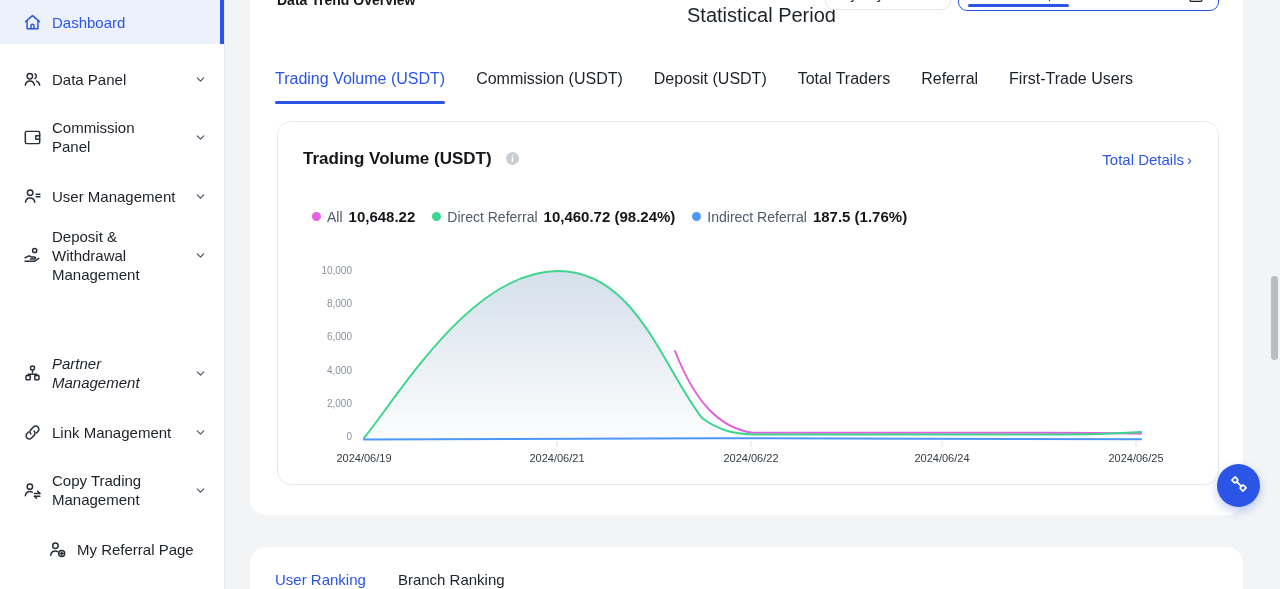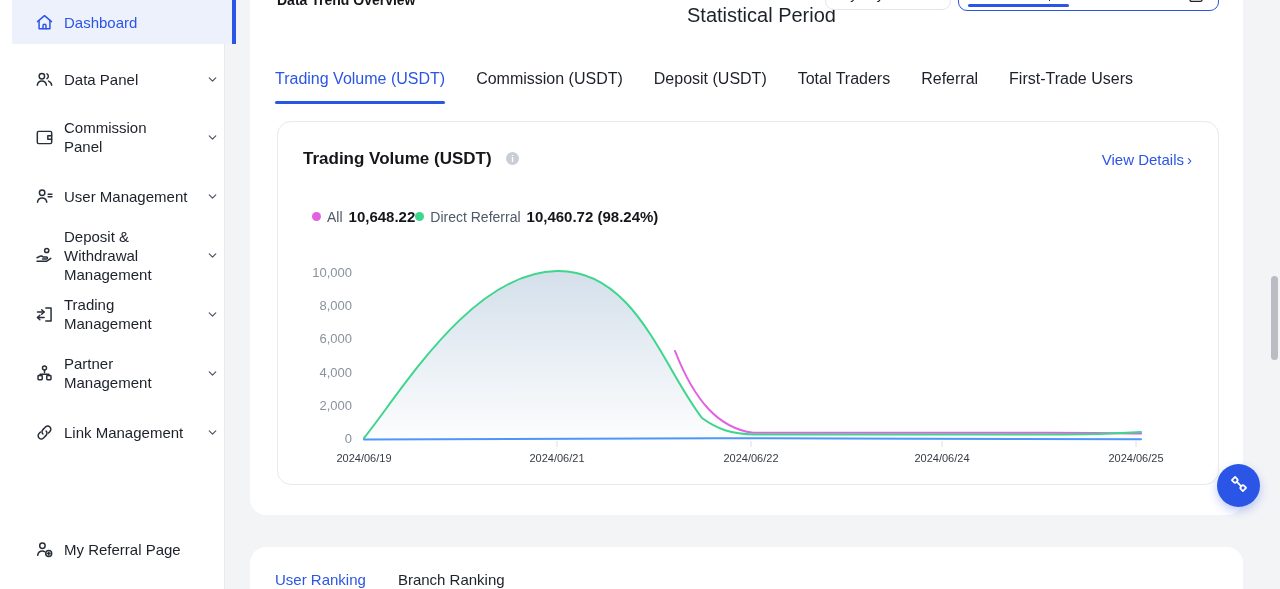--- a/index.html
+++ b/index.html
@@ -2,21 +2,21 @@
 <html><head>
 <meta charset="utf-8">
 <style>
   * { margin:0; padding:0; box-sizing:border-box; }
   html,body { width:1280px; height:589px; overflow:hidden; }
   body { font-family:"Liberation Sans", sans-serif; color:#1d2129; background:#fff; }
   #page { position:relative; width:1280px; height:589px; overflow:hidden; background:#f3f4f6; }
 
   
   #sidebar { position:absolute; left:0; top:0; width:225px; height:589px; background:#fff; border-right:1px solid #e8eaed; z-index:5; }
-  .side-item { position:absolute; left:12px; width:224px; display:flex; align-items:center; cursor:pointer; }
+  .side-item { position:absolute; left:0; width:224px; display:flex; align-items:center; cursor:pointer; }
   .side-item .s-icon { position:absolute; left:21px; width:22px; height:22px; display:flex; align-items:center; justify-content:center; color:#272e38; }
   .side-item .s-label { position:absolute; left:52px; width:124px; font-size:15px; line-height:19px; color:#1d2129; }
   .side-item .s-chev { position:absolute; right:16px; width:14px; height:14px; color:#4e5969; display:flex; align-items:center; }
   .side-item.active { background:#edf1fc; }
   .side-item.active::after { content:""; position:absolute; right:0; top:0; bottom:0; width:4px; background:#2b55e6; }
   .side-item.active .s-label, .side-item.active .s-icon { color:#2b55e6; }
   .s-icon svg, .s-chev svg { display:block; }
 
   
   #panel1 { position:absolute; left:250px; top:-20px; width:993px; height:535px; background:#fff; border-radius:16px; z-index:1; }
@@ -41,28 +41,28 @@
   .tab.active { color:#2b55e6; }
   .tab.active::after { content:""; position:absolute; left:0; right:0; bottom:8px; height:3px; border-radius:2px; background:#2b55e6; }
 
   
   #chart-card { position:absolute; left:27px; top:141px; width:942px; height:364px; border:1px solid #e7e9ee; border-radius:14px; background:#fff; }
   #card-title { position:absolute; left:25px; top:27px; font-size:17px; font-weight:700; color:#14161a; }
   #info-icon { position:absolute; left:228px; top:30px; width:13px; height:13px; border-radius:50%; background:#c9cdd4; color:#fff; font-size:9px; font-weight:700; display:flex; align-items:center; justify-content:center; font-style:normal; }
   #view-details { position:absolute; right:26px; top:29px; font-size:15px; color:#2b55e6; cursor:pointer; display:flex; align-items:center; gap:3px; }
   #view-details .vd-chev { font-size:15px; }
 
-  #legend { position:absolute; left:34px; top:86px; display:flex; }
+  #legend { position:absolute; left:34px; top:86px; display:flex; gap:17px; }
   .lg-item { display:flex; align-items:center; gap:6px; }
   .lg-dot { width:9px; height:9px; border-radius:50%; }
   .lg-name { font-size:14px; color:#4e5969; }
   .lg-val { font-size:15px; font-weight:700; color:#14161a; }
 
   #chart { position:absolute; left:79px; top:134px; width:800px; height:200px; }
-  .ytick { position:absolute; right:866px; width:70px; text-align:right; font-size:13px; color:#8a919d; }
+  .ytick { position:absolute; right:866px; width:70px; text-align:right; font-size:10px; color:#8a919d; }
   .xlab { position:absolute; top:330px; width:90px; text-align:center; font-size:11px; color:#363c44; }
 
   
   #bottom-tabs { position:absolute; left:25px; top:24px; display:flex; gap:32px; }
   .btab { font-size:15px; color:#1d2129; cursor:pointer; }
   .btab.active { color:#2b55e6; }
 
   
   #fab { position:absolute; left:1217px; top:464px; width:43px; height:43px; border-radius:50%; background:#2b55e6; z-index:9; display:flex; align-items:center; justify-content:center; box-shadow:0 4px 10px rgba(43,85,230,.3); cursor:pointer; }
   #scroll-thumb { position:absolute; left:1271px; top:276px; width:7px; height:84px; background:#b9bdc3; border-radius:4px; z-index:9; }
@@ -137,38 +137,21 @@
             <path d="M3.5 18.6h10.7l5-3.4"></path>
           </svg>
         </span>
         <span class="s-label">Deposit &amp; Withdrawal Management</span>
         <span class="s-chev">
           <svg width="13" height="13" viewBox="0 0 24 24" fill="none" stroke="currentColor" stroke-width="2.3" stroke-linecap="round" stroke-linejoin="round">
             <polyline points="6 9 12 15 18 9"></polyline>
           </svg>
         </span>
       </div>
-      <div class="side-item" style="top: 292px; height: 44px;">
-        <span class="s-icon">
-          <svg width="21" height="21" viewBox="0 0 24 24" fill="none" stroke="currentColor" stroke-width="1.7" stroke-linecap="round" stroke-linejoin="round">
-            <path d="M13.5 4.5h6v15h-6"></path>
-            <path d="M4 9.2h7.5"></path>
-            <path d="M8.8 6.6l2.7 2.6-2.7 2.6"></path>
-            <path d="M11.5 15.4H4"></path>
-            <path d="M6.7 12.8 4 15.4l2.7 2.6"></path>
-          </svg>
-        </span>
-        <span class="s-label">Trading Management</span>
-        <span class="s-chev">
-          <svg width="13" height="13" viewBox="0 0 24 24" fill="none" stroke="currentColor" stroke-width="2.3" stroke-linecap="round" stroke-linejoin="round">
-            <polyline points="6 9 12 15 18 9"></polyline>
-          </svg>
-        </span>
-      </div>
-      <div class="side-item" style="top: 351px; height: 44px;">
+      <div class="side-item" style="top: 351px; height: 44px; font-style: italic;">
         <span class="s-icon">
           <svg width="21" height="21" viewBox="0 0 24 24" fill="none" stroke="currentColor" stroke-width="1.7" stroke-linecap="round" stroke-linejoin="round">
             <circle cx="12" cy="5.8" r="2.3"></circle>
             <path d="M12 8.1v3.1"></path>
             <path d="M7 14.4v-1.6h10v1.6"></path>
             <rect x="4.6" y="14.4" width="4.8" height="4.8" rx="0.8"></rect>
             <rect x="14.6" y="14.4" width="4.8" height="4.8" rx="0.8"></rect>
           </svg>
         </span>
         <span class="s-label">Partner Management</span>
@@ -185,21 +168,39 @@
             <path d="M13.8 10.2a3.6 3.6 0 0 1 0 5.1l-2.9 2.9a3.6 3.6 0 0 1-5.1-5.1l1.6-1.6"></path>
           </svg>
         </span>
         <span class="s-label">Link Management</span>
         <span class="s-chev">
           <svg width="13" height="13" viewBox="0 0 24 24" fill="none" stroke="currentColor" stroke-width="2.3" stroke-linecap="round" stroke-linejoin="round">
             <polyline points="6 9 12 15 18 9"></polyline>
           </svg>
         </span>
       </div>
-      <div class="side-item" style="top: 527px; height: 44px;">
+      <div class="side-item" style="top: 468px; height: 44px;">
+        <span class="s-icon">
+          <svg width="21" height="21" viewBox="0 0 24 24" fill="none" stroke="currentColor" stroke-width="1.7" stroke-linecap="round" stroke-linejoin="round">
+            <circle cx="9" cy="7.6" r="3.1"></circle>
+            <path d="M3.8 18c.4-2.9 2.6-4.9 5.2-4.9 1 0 1.9.3 2.7.8"></path>
+            <path d="M14.2 15.3h6.2"></path>
+            <path d="M18 13l2.4 2.3"></path>
+            <path d="M20.4 18.6h-6.2"></path>
+            <path d="M16.6 20.9l-2.4-2.3"></path>
+          </svg>
+        </span>
+        <span class="s-label">Copy Trading Management</span>
+        <span class="s-chev">
+          <svg width="13" height="13" viewBox="0 0 24 24" fill="none" stroke="currentColor" stroke-width="2.3" stroke-linecap="round" stroke-linejoin="round">
+            <polyline points="6 9 12 15 18 9"></polyline>
+          </svg>
+        </span>
+      </div>
+      <div class="side-item" style="top: 527px; height: 44px; margin-left: 25px;">
         <span class="s-icon">
           <svg width="21" height="21" viewBox="0 0 24 24" fill="none" stroke="currentColor" stroke-width="1.7" stroke-linecap="round" stroke-linejoin="round">
             <circle cx="9.6" cy="7.8" r="3.1"></circle>
             <path d="M4.2 18.7c.4-2.9 2.6-4.9 5.4-4.9.9 0 1.8.2 2.5.6"></path>
             <circle cx="16.8" cy="16.6" r="3.4"></circle>
             <path d="M16.8 15v3.2"></path>
             <path d="M15.2 16.6h3.2"></path>
           </svg>
         </span>
         <span class="s-label">My Referral Page</span>
@@ -240,34 +241,39 @@
         <span class="tab">Deposit (USDT)</span>
         <span class="tab">Total Traders</span>
         <span class="tab">Referral</span>
         <span class="tab">First-Trade Users</span>
       </div>
 
     <div id="chart-card">
       <div id="card-title">Trading Volume (USDT)</div>
       <i id="info-icon">i</i>
       <div id="view-details">
-        <span>View Details</span>
+        <span>Total Details</span>
         <span class="vd-chev">›</span>
       </div>
 
       <div id="legend">
           <span class="lg-item">
             <span class="lg-dot" style="background: rgb(225, 97, 225);"></span>
             <span class="lg-name">All</span>
             <span class="lg-val">10,648.22</span>
           </span>
           <span class="lg-item">
             <span class="lg-dot" style="background: rgb(61, 214, 140);"></span>
             <span class="lg-name">Direct Referral</span>
             <span class="lg-val">10,460.72 (98.24%)</span>
+          </span>
+          <span class="lg-item">
+            <span class="lg-dot" style="background: rgb(77, 151, 247);"></span>
+            <span class="lg-name">Indirect Referral</span>
+            <span class="lg-val">187.5 (1.76%)</span>
           </span>
         </div>
 
       <div id="yticks"></div>
       <div id="xlabels"></div>
 
       <svg id="chart" viewBox="0 0 800 200">
         <defs>
           <linearGradient id="areaGrad" x1="0" y1="0" x2="0" y2="1">
             <stop offset="0%" stop-color="#a9c0d6" stop-opacity="0.5"></stop>

